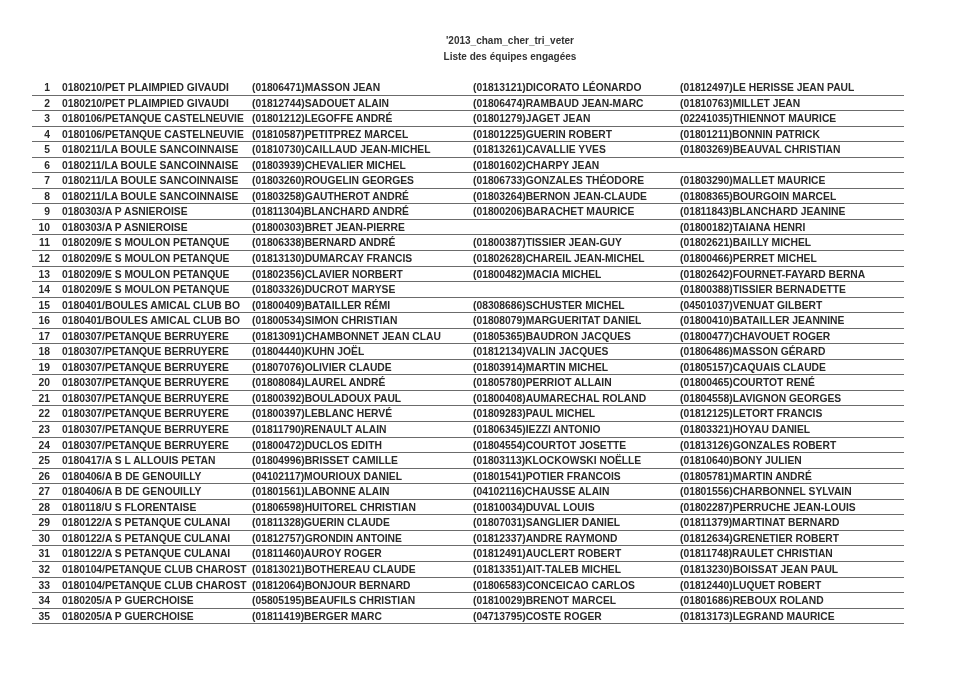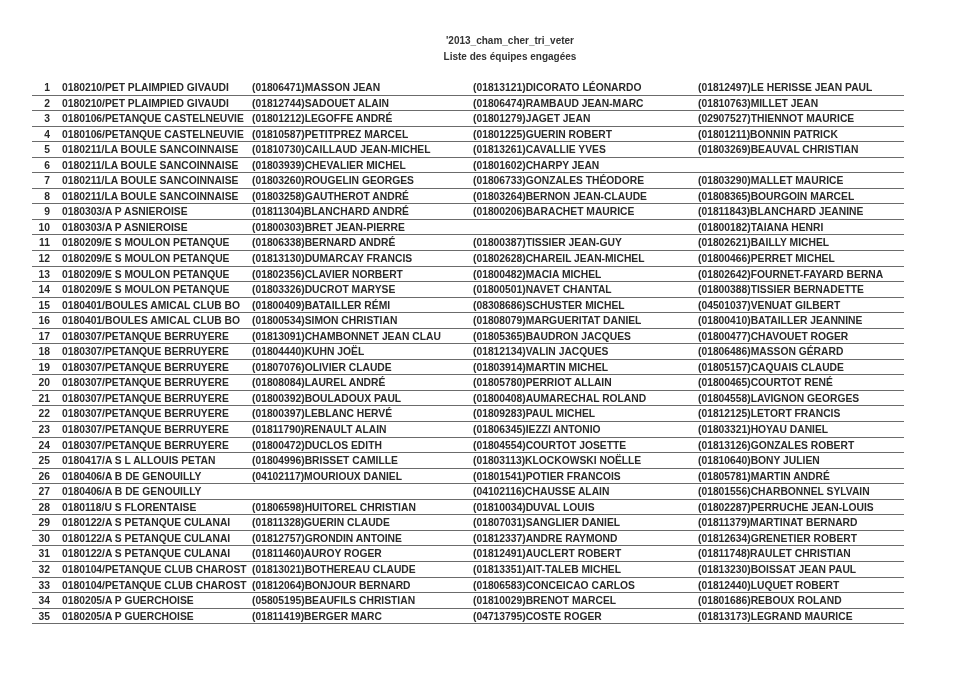--- a/index.html
+++ b/index.html
@@ -43,21 +43,21 @@
     }
     .row span {
       position: absolute;
       top: 1px;
       overflow: hidden;
     }
     .c-num { left: 0; width: 18px; text-align: right; }
     .c-club { left: 30px; width: 236px; }
     .c-p1 { left: 220px; width: 210px; }
     .c-p2 { left: 441px; width: 205px; }
-    .c-p3 { left: 648px; width: 224px; margin-left: 18px; }
+    .c-p3 { left: 648px; width: 224px; }
   </style>
 </head>
 <body>
 
 <div class="title-block">
   <div>'2013_cham_cher_tri_veter</div>
   <div>Liste des équipes engagées</div>
 </div>
 
 <div class="table" id="teams-table">
@@ -73,21 +73,21 @@
       <span class="c-club">0180210/PET PLAIMPIED GIVAUDI</span>
       <span class="c-p1">(01812744)SADOUET ALAIN</span>
       <span class="c-p2">(01806474)RAMBAUD JEAN-MARC</span>
       <span class="c-p3">(01810763)MILLET JEAN</span>
     </div>
     <div class="row">
       <span class="c-num">3</span>
       <span class="c-club">0180106/PETANQUE CASTELNEUVIE</span>
       <span class="c-p1">(01801212)LEGOFFE ANDRÉ</span>
       <span class="c-p2">(01801279)JAGET JEAN</span>
-      <span class="c-p3">(02907527)THIENNOT MAURICE</span>
+      <span class="c-p3">(02241035)THIENNOT MAURICE</span>
     </div>
     <div class="row">
       <span class="c-num">4</span>
       <span class="c-club">0180106/PETANQUE CASTELNEUVIE</span>
       <span class="c-p1">(01810587)PETITPREZ MARCEL</span>
       <span class="c-p2">(01801225)GUERIN ROBERT</span>
       <span class="c-p3">(01801211)BONNIN PATRICK</span>
     </div>
     <div class="row">
       <span class="c-num">5</span>
@@ -147,21 +147,20 @@
       <span class="c-num">13</span>
       <span class="c-club">0180209/E S  MOULON PETANQUE</span>
       <span class="c-p1">(01802356)CLAVIER NORBERT</span>
       <span class="c-p2">(01800482)MACIA MICHEL</span>
       <span class="c-p3">(01802642)FOURNET-FAYARD BERNA</span>
     </div>
     <div class="row">
       <span class="c-num">14</span>
       <span class="c-club">0180209/E S  MOULON PETANQUE</span>
       <span class="c-p1">(01803326)DUCROT MARYSE</span>
-      <span class="c-p2">(01800501)NAVET CHANTAL</span>
       <span class="c-p3">(01800388)TISSIER BERNADETTE</span>
     </div>
     <div class="row">
       <span class="c-num">15</span>
       <span class="c-club">0180401/BOULES AMICAL CLUB BO</span>
       <span class="c-p1">(01800409)BATAILLER RÉMI</span>
       <span class="c-p2">(08308686)SCHUSTER MICHEL</span>
       <span class="c-p3">(04501037)VENUAT GILBERT</span>
     </div>
     <div class="row">
@@ -237,20 +236,21 @@
     <div class="row">
       <span class="c-num">26</span>
       <span class="c-club">0180406/A  B  DE GENOUILLY</span>
       <span class="c-p1">(04102117)MOURIOUX DANIEL</span>
       <span class="c-p2">(01801541)POTIER FRANCOIS</span>
       <span class="c-p3">(01805781)MARTIN ANDRÉ</span>
     </div>
     <div class="row">
       <span class="c-num">27</span>
       <span class="c-club">0180406/A  B  DE GENOUILLY</span>
+      <span class="c-p1">(01801561)LABONNE ALAIN</span>
       <span class="c-p2">(04102116)CHAUSSE ALAIN</span>
       <span class="c-p3">(01801556)CHARBONNEL SYLVAIN</span>
     </div>
     <div class="row">
       <span class="c-num">28</span>
       <span class="c-club">0180118/U  S  FLORENTAISE</span>
       <span class="c-p1">(01806598)HUITOREL CHRISTIAN</span>
       <span class="c-p2">(01810034)DUVAL LOUIS</span>
       <span class="c-p3">(01802287)PERRUCHE JEAN-LOUIS</span>
     </div>

